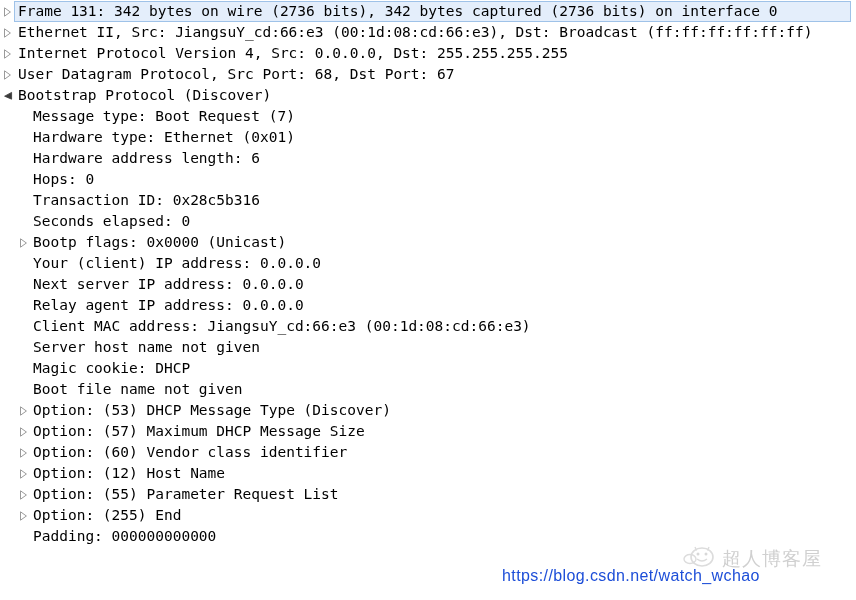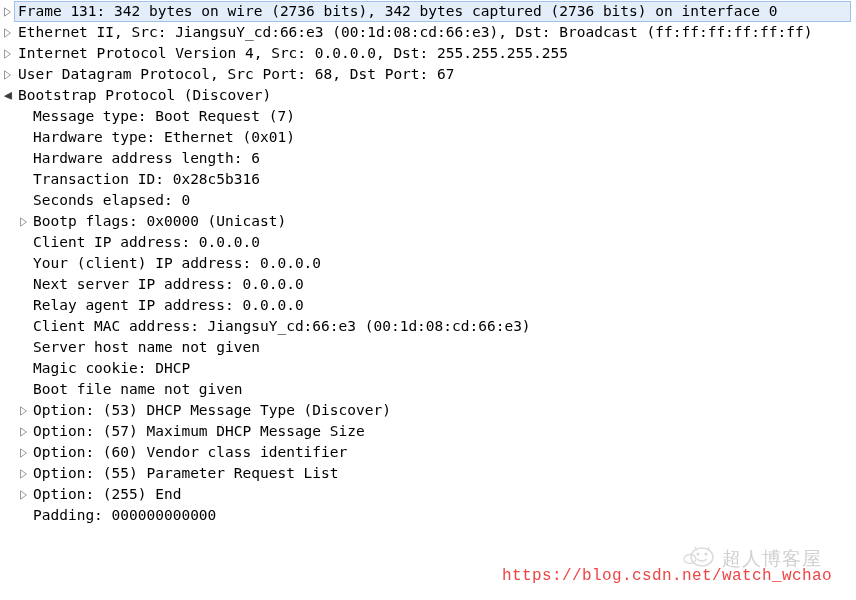--- a/index.html
+++ b/index.html
@@ -79,23 +79,23 @@
     right: 345px;
   }
   .row .label { position: relative; z-index: 1; }
   .row .twisty { z-index: 1; }
 
   
   #watermark-url {
     position: absolute;
     left: 502px;
     top: 567px;
-    font-family: Liberation Mono, monospace;
+    font-family: Liberation Sans, sans-serif;
     font-size: 16px;
-    color: #ef4444;
+    color: #1d4ed8;
     letter-spacing: 0.4px;
     white-space: nowrap;
     user-select: none;
   }
   #watermark-logo {
     position: absolute;
     left: 683px;
     top: 546px;
     display: flex;
     align-items: center;
@@ -162,37 +162,37 @@
       <div class="row lvl1">
         <span class="label">Message type: Boot Request (7)</span>
       </div>
       <div class="row lvl1">
         <span class="label">Hardware type: Ethernet (0x01)</span>
       </div>
       <div class="row lvl1">
         <span class="label">Hardware address length: 6</span>
       </div>
       <div class="row lvl1">
+        <span class="label">Hops: 0</span>
+      </div>
+      <div class="row lvl1">
         <span class="label">Transaction ID: 0x28c5b316</span>
       </div>
       <div class="row lvl1">
         <span class="label">Seconds elapsed: 0</span>
       </div>
       <div class="row lvl1">
         <span class="twisty">
           <svg width="9" height="10" viewBox="0 0 9 10" aria-hidden="true">
             <path d="M1.5 0.8 L7.4 5 L1.5 9.2 Z" fill="none" stroke="#9a9a9a" stroke-width="1"></path>
           </svg>
         </span>
         <span class="label">Bootp flags: 0x0000 (Unicast)</span>
       </div>
       <div class="row lvl1">
-        <span class="label">Client IP address: 0.0.0.0</span>
-      </div>
-      <div class="row lvl1">
         <span class="label">Your (client) IP address: 0.0.0.0</span>
       </div>
       <div class="row lvl1">
         <span class="label">Next server IP address: 0.0.0.0</span>
       </div>
       <div class="row lvl1">
         <span class="label">Relay agent IP address: 0.0.0.0</span>
       </div>
       <div class="row lvl1">
         <span class="label">Client MAC address: JiangsuY_cd:66:e3 (00:1d:08:cd:66:e3)</span>
@@ -222,20 +222,28 @@
         </span>
         <span class="label">Option: (57) Maximum DHCP Message Size</span>
       </div>
       <div class="row lvl1">
         <span class="twisty">
           <svg width="9" height="10" viewBox="0 0 9 10" aria-hidden="true">
             <path d="M1.5 0.8 L7.4 5 L1.5 9.2 Z" fill="none" stroke="#9a9a9a" stroke-width="1"></path>
           </svg>
         </span>
         <span class="label">Option: (60) Vendor class identifier</span>
+      </div>
+      <div class="row lvl1">
+        <span class="twisty">
+          <svg width="9" height="10" viewBox="0 0 9 10" aria-hidden="true">
+            <path d="M1.5 0.8 L7.4 5 L1.5 9.2 Z" fill="none" stroke="#9a9a9a" stroke-width="1"></path>
+          </svg>
+        </span>
+        <span class="label">Option: (12) Host Name</span>
       </div>
       <div class="row lvl1">
         <span class="twisty">
           <svg width="9" height="10" viewBox="0 0 9 10" aria-hidden="true">
             <path d="M1.5 0.8 L7.4 5 L1.5 9.2 Z" fill="none" stroke="#9a9a9a" stroke-width="1"></path>
           </svg>
         </span>
         <span class="label">Option: (55) Parameter Request List</span>
       </div>
       <div class="row lvl1">

